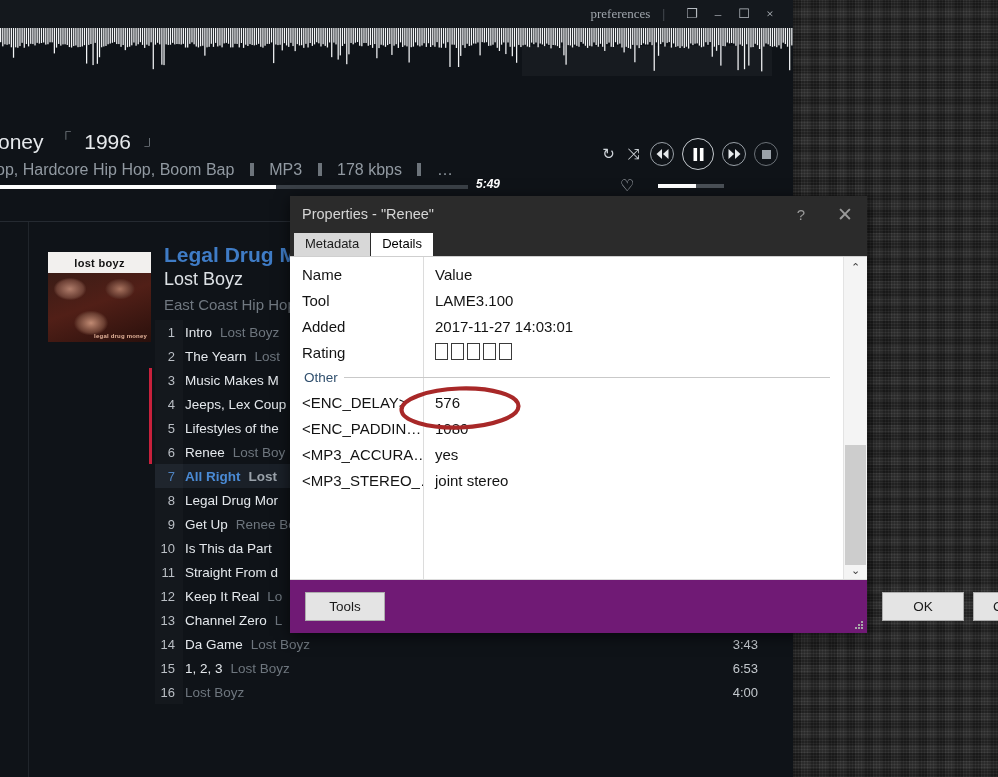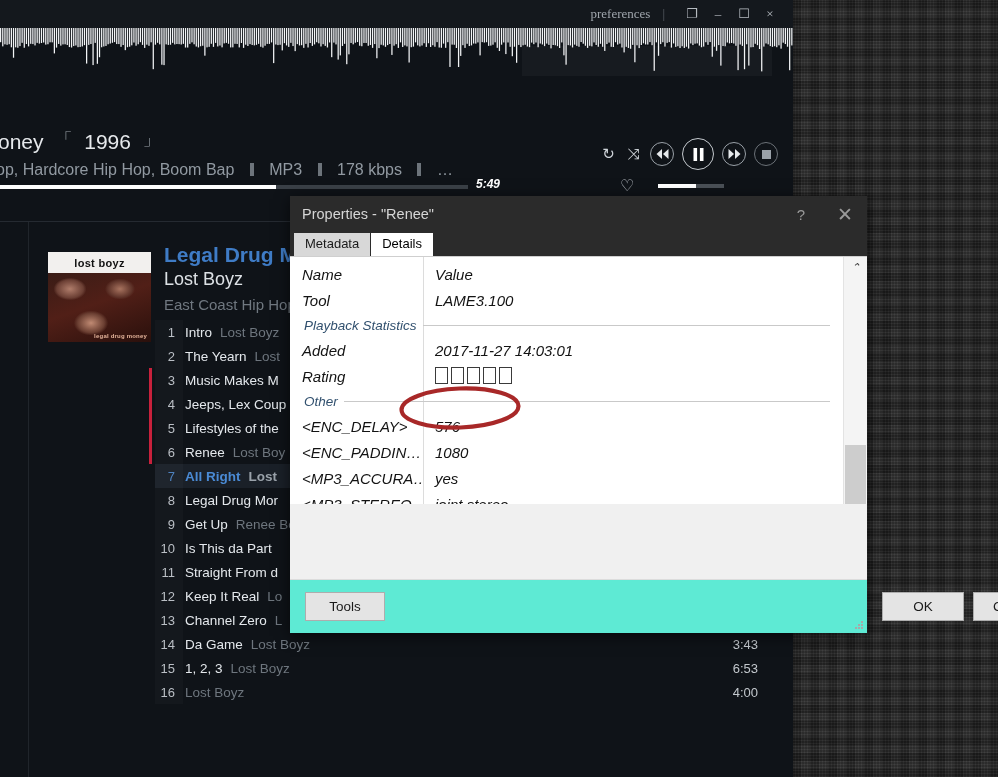--- a/index.html
+++ b/index.html
@@ -380,26 +380,25 @@
     padding: 3px 11px 4px 11px;
     cursor: default;
     line-height: 16px;
   }
   .tab.inactive { background: #d8d8d8; color: #1a1a1a; margin-right: 1px; }
   .tab.active { background: #ffffff; color: #000; }
 
   #dlg-body {
     position: absolute;
     left: 0; top: 60px;
-    width: 577px; height: 248px;
+    width: 577px; height: 324px;
     background: #ffffff;
     box-sizing: border-box;
     border-top: 1px solid #cfcfcf;
     overflow: hidden;
-    font-style: italic;
   }
   #col-divider {
     position: absolute;
     left: 133px; top: 0;
     width: 1px; height: 324px;
     background: #dcdcdc;
   }
   #rows {
     position: absolute;
     left: 0; top: 4px;
@@ -466,21 +465,21 @@
     left: 1px; top: 188px;
     width: 21px; height: 120px;
     background: #cdcdcd;
     cursor: default;
   }
 
   #dlg-footer {
     position: absolute;
     left: 0; bottom: 0;
     width: 577px; height: 53px;
-    background: #5eead4;
+    background: #701a75;
     border-top: 1px solid #dcdcdc;
   }
   .dbtn {
     position: absolute;
     top: 12px;
     height: 29px;
     background: #e4e4e4;
     border: 1px solid #adadad;
     font-size: 13.5px;
     color: #1a1a1a;
@@ -1107,24 +1106,20 @@
     <div id="col-divider"></div>
     <div id="rows">
         <div class="drow">
           <span class="dn">Name</span>
           <span class="dv">Value</span>
         </div>
         <div class="drow">
           <span class="dn">Tool</span>
           <span class="dv">LAME3.100</span>
         </div>
-        <div class="drow group">
-          <span class="gtxt">Playback Statistics</span>
-          <span class="gline"></span>
-        </div>
         <div class="drow">
           <span class="dn">Added</span>
           <span class="dv">2017-11-27 14:03:01</span>
         </div>
         <div class="drow">
           <span class="dn">Rating</span>
           <span class="dv"><span class="tofu"></span><span class="tofu"></span><span class="tofu"></span><span class="tofu"></span><span class="tofu"></span></span>
         </div>
         <div class="drow group">
           <span class="gtxt">Other</span>

